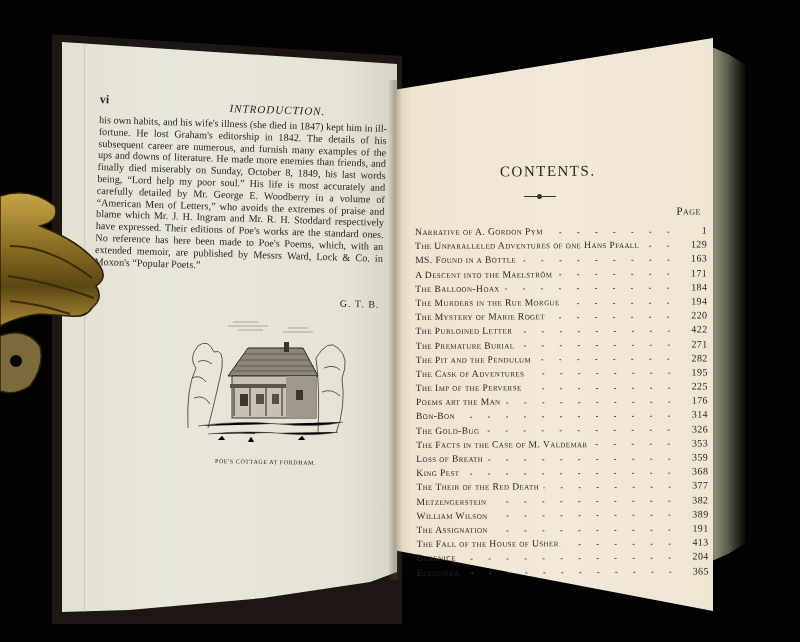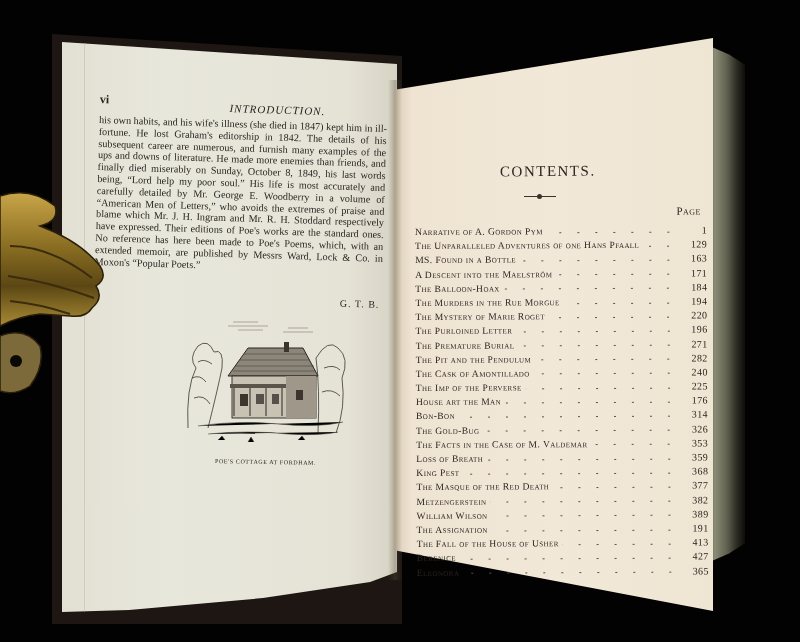--- a/index.html
+++ b/index.html
@@ -206,44 +206,44 @@
         <span class="page">194</span>
       </div>
     <div class="toc-row">
         <span class="title">The Mystery of Marie Roget</span>
         <span class="leader"></span>
         <span class="page">220</span>
       </div>
     <div class="toc-row">
         <span class="title">The Purloined Letter</span>
         <span class="leader"></span>
-        <span class="page">196</span>
+        <span class="page">422</span>
       </div>
     <div class="toc-row">
         <span class="title">The Premature Burial</span>
         <span class="leader"></span>
         <span class="page">271</span>
       </div>
     <div class="toc-row">
         <span class="title">The Pit and the Pendulum</span>
         <span class="leader"></span>
         <span class="page">282</span>
       </div>
     <div class="toc-row">
-        <span class="title">The Cask of Amontillado</span>
-        <span class="leader"></span>
-        <span class="page">240</span>
+        <span class="title">The Cask of Adventures</span>
+        <span class="leader"></span>
+        <span class="page">195</span>
       </div>
     <div class="toc-row">
         <span class="title">The Imp of the Perverse</span>
         <span class="leader"></span>
         <span class="page">225</span>
       </div>
     <div class="toc-row">
-        <span class="title">House art the Man</span>
+        <span class="title">Poems art the Man</span>
         <span class="leader"></span>
         <span class="page">176</span>
       </div>
     <div class="toc-row">
         <span class="title">Bon-Bon</span>
         <span class="leader"></span>
         <span class="page">314</span>
       </div>
     <div class="toc-row">
         <span class="title">The Gold-Bug</span>
@@ -259,21 +259,21 @@
         <span class="title">Loss of Breath</span>
         <span class="leader"></span>
         <span class="page">359</span>
       </div>
     <div class="toc-row">
         <span class="title">King Pest</span>
         <span class="leader"></span>
         <span class="page">368</span>
       </div>
     <div class="toc-row">
-        <span class="title">The Masque of the Red Death</span>
+        <span class="title">The Their of the Red Death</span>
         <span class="leader"></span>
         <span class="page">377</span>
       </div>
     <div class="toc-row">
         <span class="title">Metzengerstein</span>
         <span class="leader"></span>
         <span class="page">382</span>
       </div>
     <div class="toc-row">
         <span class="title">William Wilson</span>
@@ -286,21 +286,21 @@
         <span class="page">191</span>
       </div>
     <div class="toc-row">
         <span class="title">The Fall of the House of Usher</span>
         <span class="leader"></span>
         <span class="page">413</span>
       </div>
     <div class="toc-row">
         <span class="title">Berenice</span>
         <span class="leader"></span>
-        <span class="page">427</span>
+        <span class="page">204</span>
       </div>
     <div class="toc-row">
         <span class="title">Eleonora</span>
         <span class="leader"></span>
         <span class="page">365</span>
       </div>
   </div>
 
   <svg class="brass-hand" viewBox="0 0 110 210">
     <defs>

